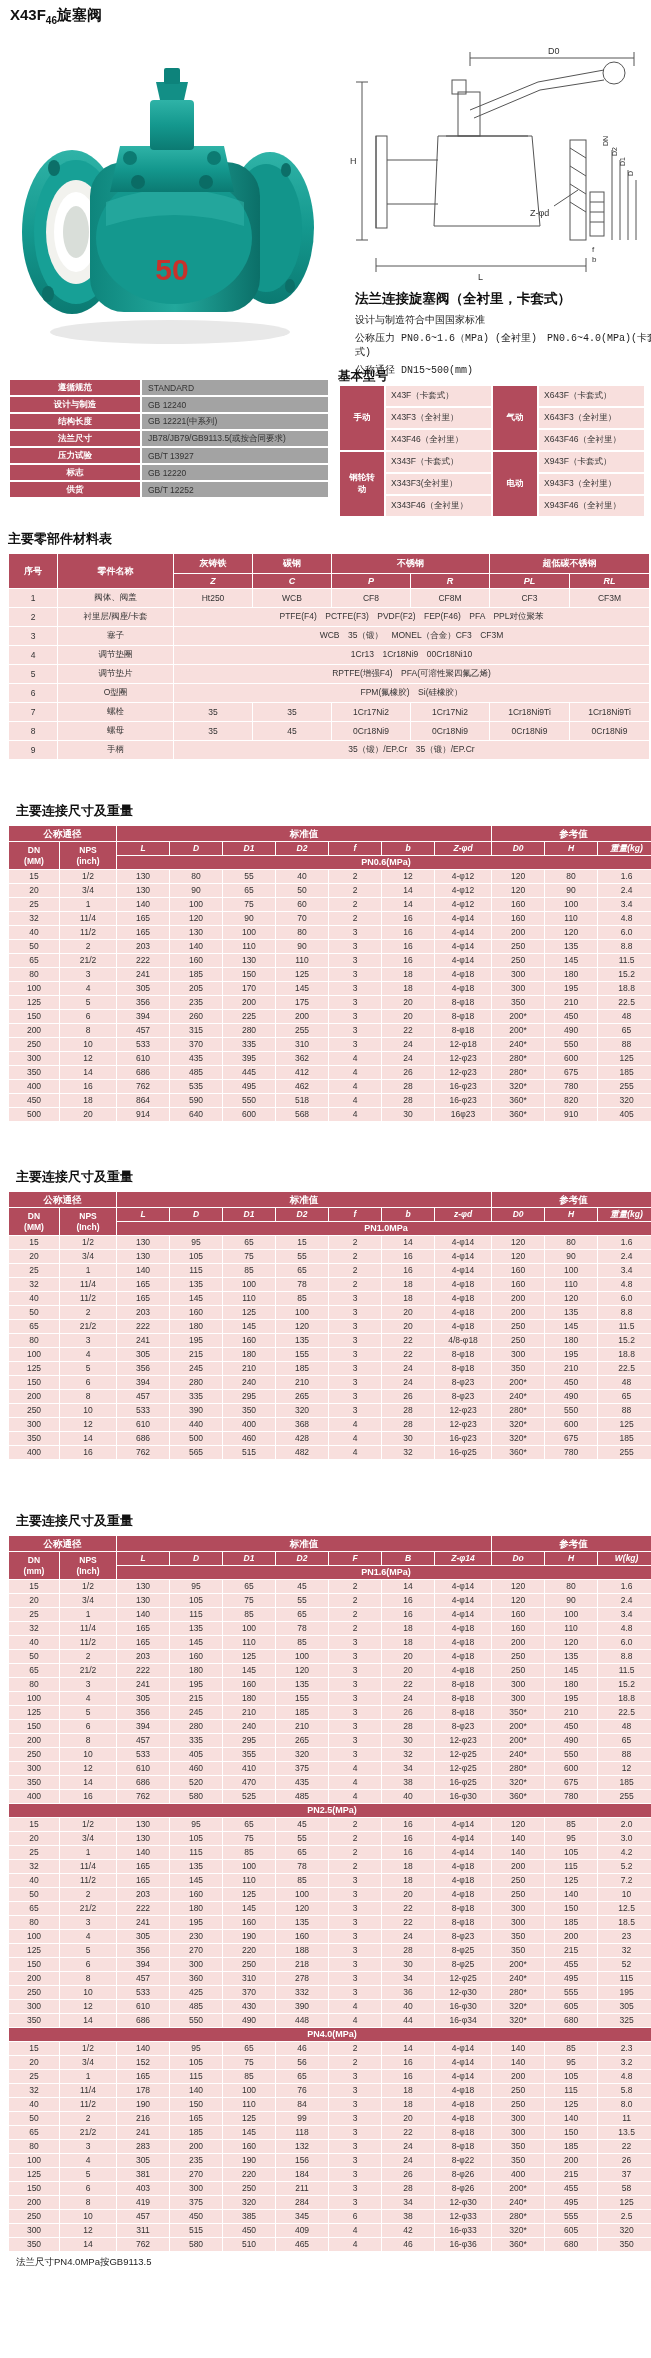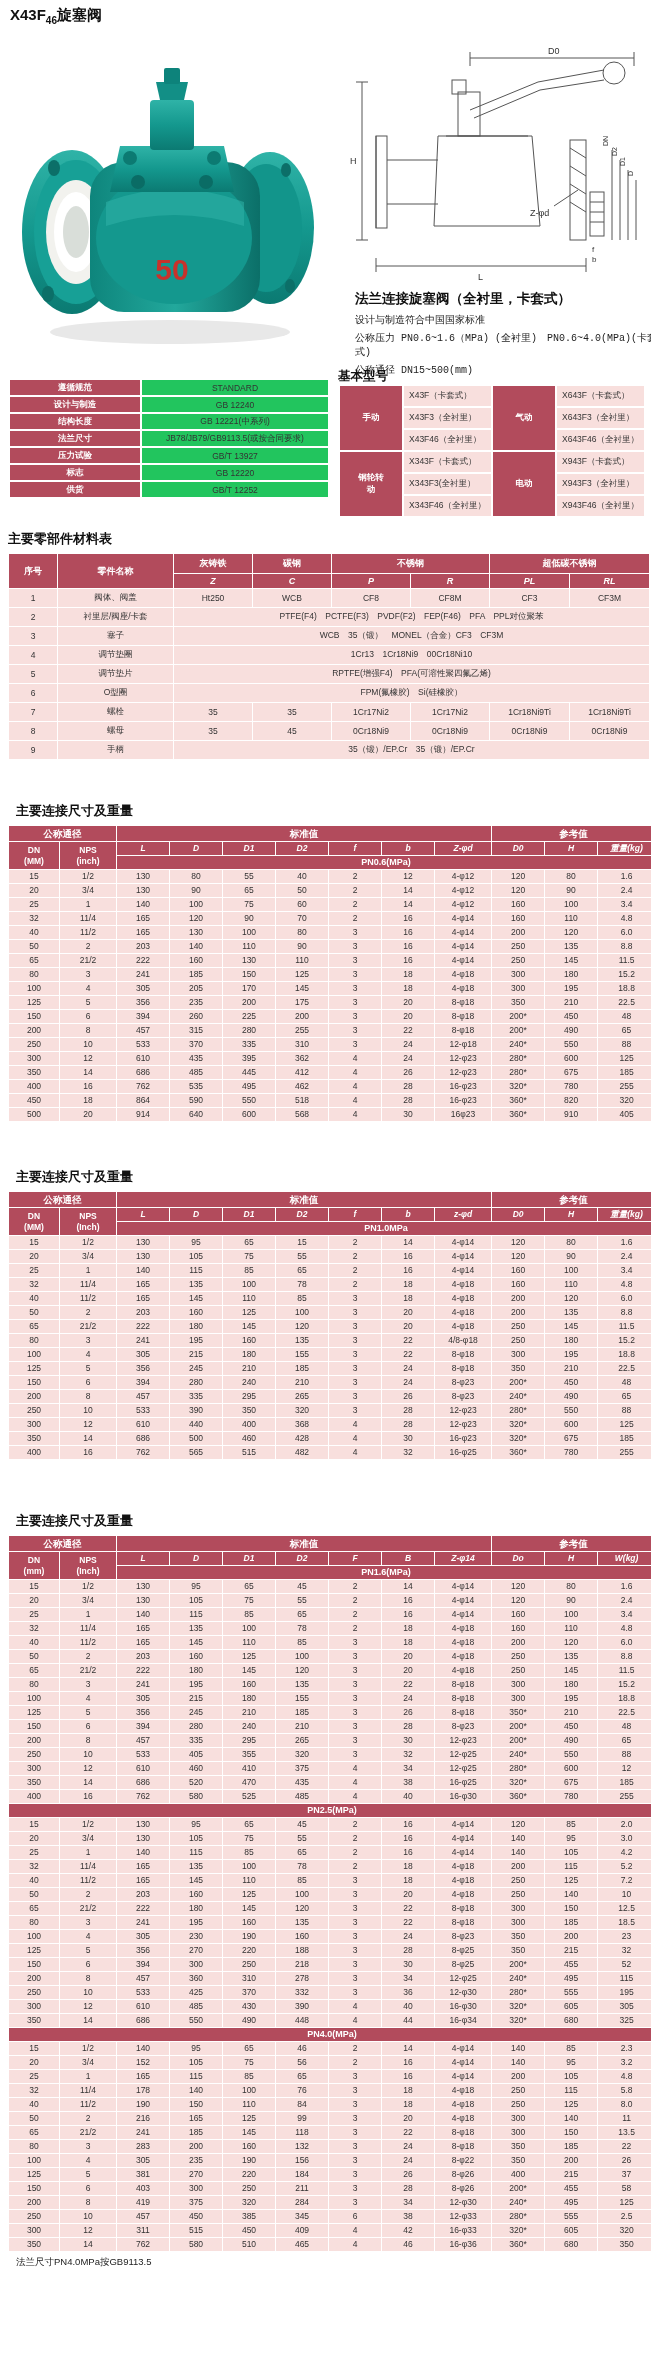--- a/index.html
+++ b/index.html
@@ -7,26 +7,26 @@
   .page{position:relative;width:651px;min-height:2358px;background:#fff;overflow:hidden;}
   .pgtitle{position:absolute;left:10px;top:6px;font-size:15px;font-weight:bold;color:#111;}
   .pgtitle sub{font-size:10px;}
   .top{position:relative;height:530px;}
   .photo{position:absolute;left:14px;top:42px;}
   .drawing{position:absolute;left:342px;top:40px;}
   .prod{position:absolute;left:355px;top:290px;width:308px;font-family:Liberation Mono, monospace;}
   .prod .t{font-size:13.5px;font-weight:bold;color:#111;margin:0 0 5px 0;}
   .prod .l{font-size:10px;color:#222;margin:0 0 4px 0;}
   .spec{position:absolute;left:8px;top:378px;width:322px;border-collapse:separate;border-spacing:2px;}
-  .spec td{height:13px;font-size:8.5px;padding:1px 6px;background:#22c55e;color:#333;text-align:center;}
+  .spec td{height:13px;font-size:8.5px;padding:1px 6px;background:#a3a3a3;color:#333;}
   .spec td:first-child{background:#b24b5c;color:#fff;font-weight:bold;text-align:center;width:118px;}
   .mhead{position:absolute;left:338px;top:368px;font-size:12.5px;font-weight:bold;color:#111;margin:0;}
   .models{position:absolute;left:338px;top:384px;width:308px;border-collapse:separate;border-spacing:2px;}
   .models td{font-size:8.5px;background:#f8dfdd;color:#333;padding:2px 5px;height:16px;}
-  .models td.drv{background:#b24b5c;color:#fff;font-weight:bold;text-align:center;width:32px;padding:2px 15px;}
+  .models td.drv{background:#b24b5c;color:#fff;font-weight:bold;text-align:center;width:32px;padding:2px 6px;}
   h2.sec{font-size:13px;font-weight:bold;color:#111;margin:0 0 5px 8px;}
   .m-materials{margin-top:16px;}
   .mat{margin:0 8px;width:635px;border-collapse:separate;border-spacing:1.5px;table-layout:fixed;}
   .mat td{background:#f8dfdd;font-size:8.5px;text-align:center;color:#333;padding:3px 1px;}
   .mat td.hd{background:#b24b5c;color:#fff;font-weight:bold;font-size:9px;}
   .mat td.hl{background:#b24b5c;color:#fff;font-weight:bold;font-style:italic;font-size:9px;padding:2px 0;}
   .dimwrap{margin:0 8px;}
   .dim{width:635px;border-collapse:separate;border-spacing:1.5px;table-layout:fixed;}
   .dim td{background:#f8dfdd;font-size:8.5px;line-height:11px;text-align:center;color:#333;padding:1px 0;}
   .dim td.gh{background:#b24b5c;color:#fff;font-weight:bold;font-size:9.5px;padding:2px 0;}

